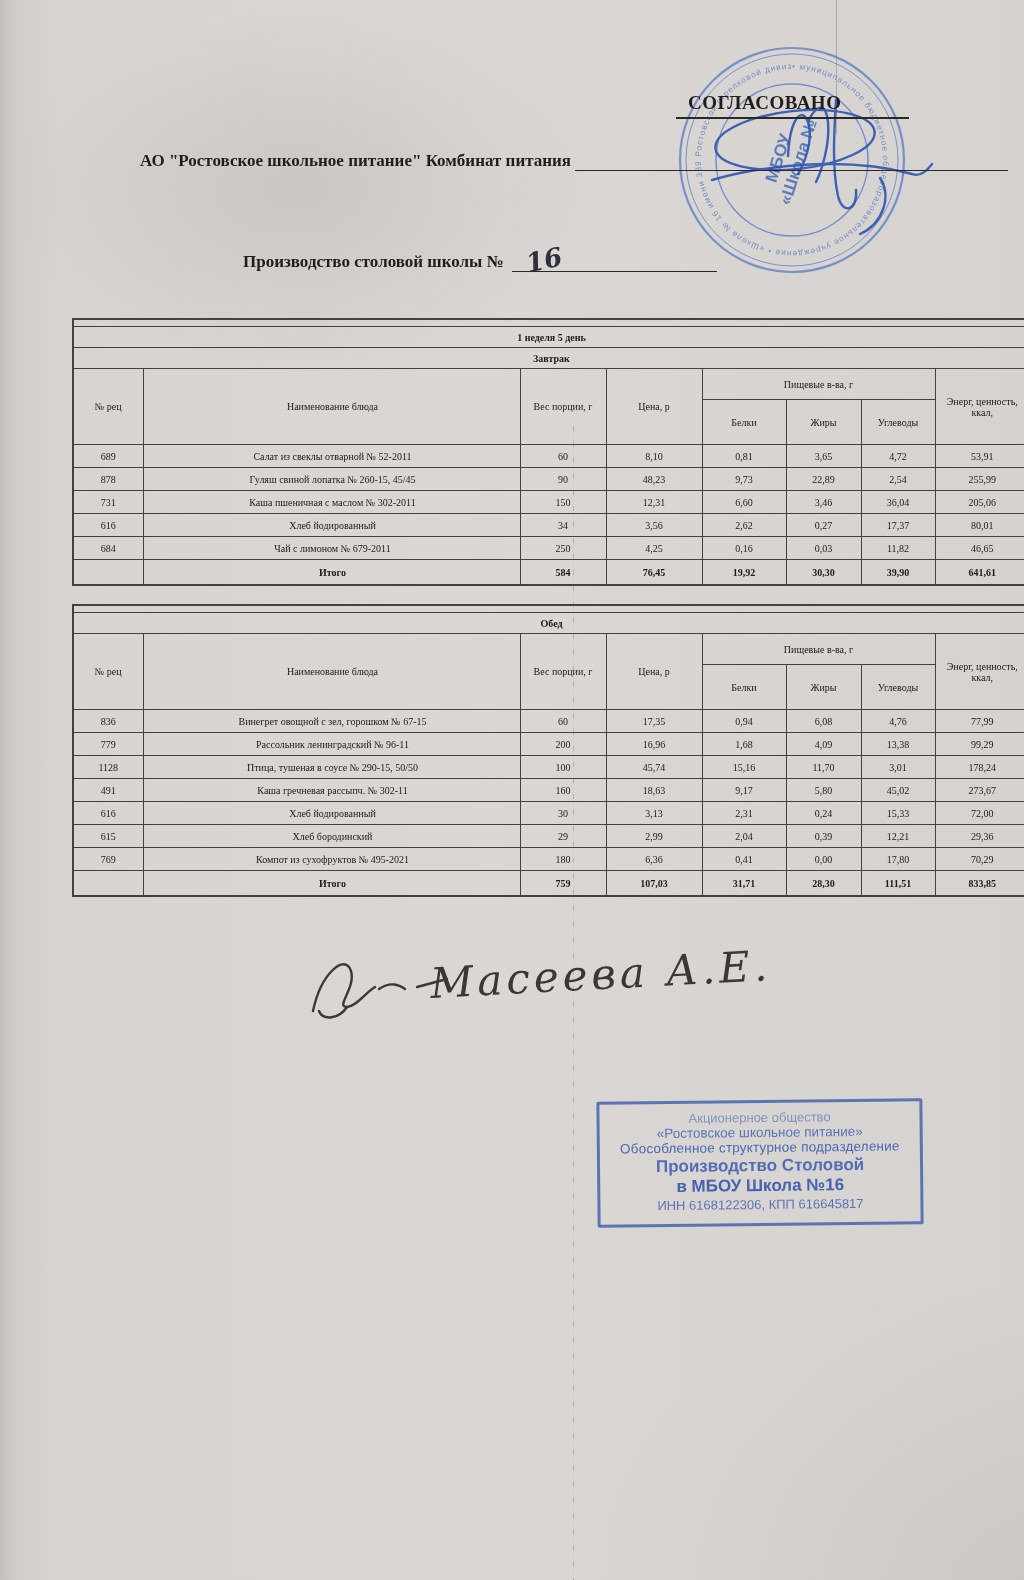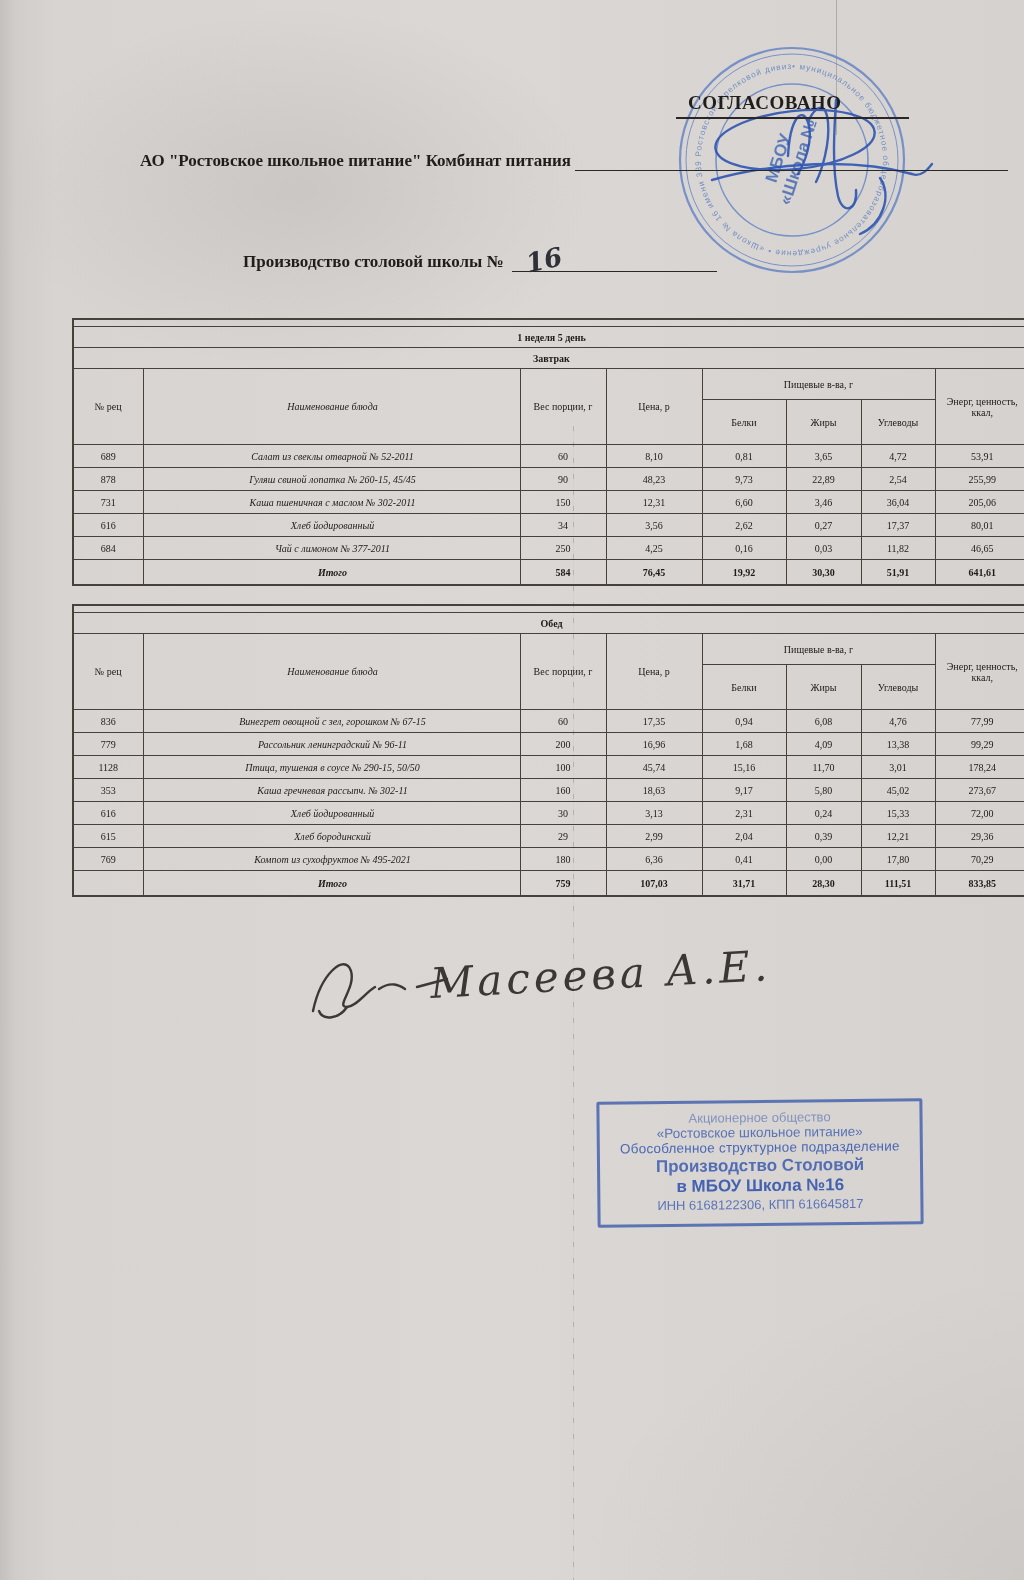--- a/index.html
+++ b/index.html
@@ -42,21 +42,21 @@
   .t-lunch{top:604px;}
   .menu-table td{border:1px solid #46413a;padding:0 4px;text-align:center;vertical-align:middle;
     overflow:hidden;}
   .menu-table{border:2px solid #46413a;}
   .r-spacer td{height:6px;}
   .r-week td,.r-section td{height:20px;font-weight:bold;}
   .r-head1 td{height:30px;}
   .r-head2 td{height:44px;}
   .r-data td{height:22px;}
   .r-total td{height:24px;font-weight:bold;}
-  .c-dish{text-align:right;padding-left:6px !important;font-style:italic;}
+  .c-dish{text-align:right;padding-left:6px !important;}
   .wrapany{word-break:break-all;}
 
   
   .manager-line{position:absolute;left:134px;top:1014px;font-weight:bold;font-size:17px;display:flex;align-items:flex-end;}
   .manager-underline{display:inline-block;width:215px;border-bottom:2px solid #2a2724;height:1em;margin-left:2px;}
   .sig-bottom{position:absolute;left:295px;top:945px;width:230px;height:80px;}
   .sig-name{position:absolute;left:430px;top:950px;font-family:"DejaVu Serif",serif;font-style:italic;
     font-size:42px;letter-spacing:4px;color:#3a3734;transform:rotate(-3deg);white-space:nowrap;}
 
   
@@ -192,36 +192,36 @@
         <td class="c-dish">Хлеб йодированный</td>
         <td>34</td>
         <td>3,56</td>
         <td>2,62</td>
         <td>0,27</td>
         <td>17,37</td>
         <td>80,01</td>
       </tr>
         <tr class="r-data" style="">
         <td>684</td>
-        <td class="c-dish">Чай с лимоном № 377-2011</td>
+        <td class="c-dish">Чай с лимоном № 679-2011</td>
         <td>250</td>
         <td>4,25</td>
         <td>0,16</td>
         <td>0,03</td>
         <td>11,82</td>
         <td>46,65</td>
       </tr>
       <tr class="r-total">
         <td></td>
         <td class="c-dish">Итого</td>
         <td>584</td>
         <td>76,45</td>
         <td>19,92</td>
         <td>30,30</td>
-        <td>51,91</td>
+        <td>39,90</td>
         <td>641,61</td>
       </tr>
     </tbody>
   </table>
 
   <table class="menu-table t-lunch">
     <colgroup>
       <col style="width:70px">
         <col style="width:377px">
         <col style="width:86px">
@@ -275,21 +275,21 @@
         <td>1128</td>
         <td class="c-dish">Птица, тушеная в соусе  № 290-15, 50/50</td>
         <td>100</td>
         <td>45,74</td>
         <td>15,16</td>
         <td>11,70</td>
         <td>3,01</td>
         <td>178,24</td>
       </tr>
         <tr class="r-data" style="">
-        <td>353</td>
+        <td>491</td>
         <td class="c-dish">Каша гречневая рассыпч. № 302-11</td>
         <td>160</td>
         <td>18,63</td>
         <td>9,17</td>
         <td>5,80</td>
         <td>45,02</td>
         <td>273,67</td>
       </tr>
         <tr class="r-data" style="">
         <td>616</td>

